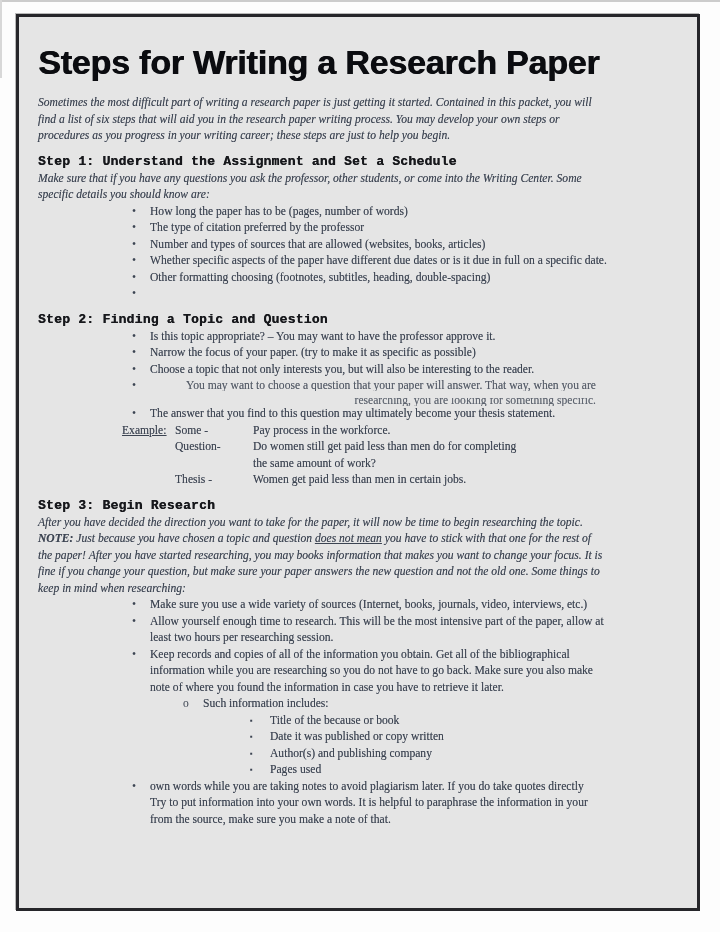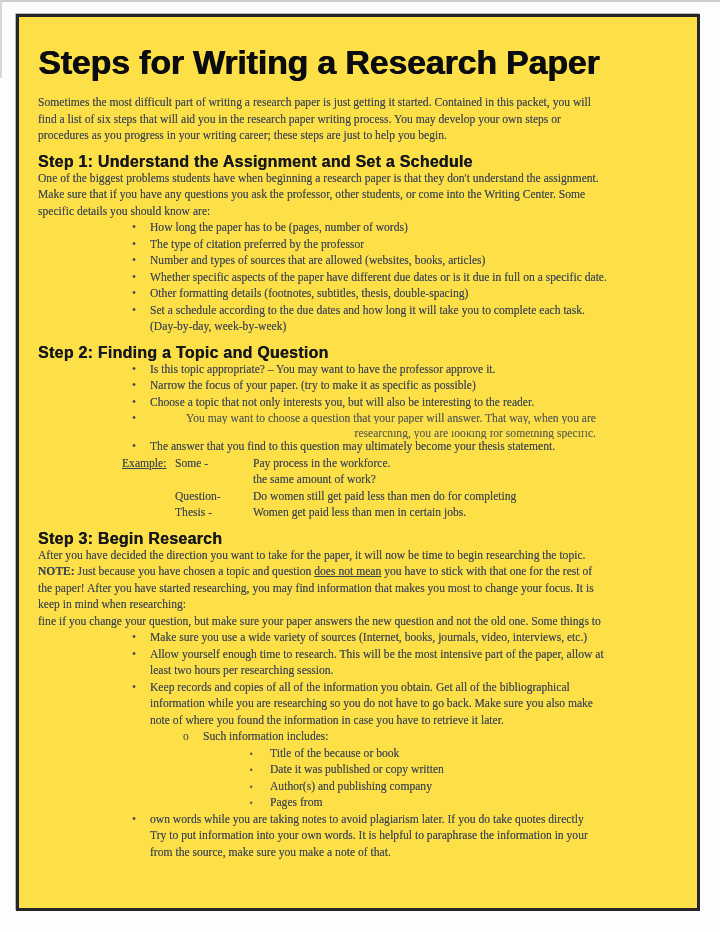--- a/index.html
+++ b/index.html
@@ -4,36 +4,36 @@
 <style>
   html,body{margin:0;padding:0;}
   body{
     width:720px;height:932px;background:#fdfdfd;position:relative;
     font-family:"Liberation Serif",serif;overflow:hidden;
   }
   .edge-top{position:absolute;top:0;left:0;width:720px;height:2px;background:#cccccc;}
   .edge-left{position:absolute;top:0;left:0;width:2px;height:78px;background:#d8d8d8;}
   .frame{
     position:absolute;left:16px;top:14px;width:684px;height:897px;
-    border:3px solid #26262a;background:#fde047;box-sizing:border-box;
+    border:3px solid #26262a;background:#e5e5e5;box-sizing:border-box;
     padding:0 8px 0 19px;overflow:hidden;box-shadow:-1px -1px 0 #b9b9b9;
   }
   .title{
     font-family:"Liberation Sans",sans-serif;font-weight:bold;
     font-size:34px;line-height:40px;letter-spacing:-0.2px;color:#0b0c10;
     margin:25px 0 0 0;white-space:nowrap;text-shadow:0.7px 0 0 #0b0c10;
   }
   .line{
     font-size:11.6px;line-height:16.5px;color:#3c4452;white-space:nowrap;
     text-shadow:0 0 0.6px rgba(60,68,82,0.55);
   }
-  .para{margin:0;}
+  .para{margin:0;font-style:italic;}
   .intro{margin-top:13px;}
   .heading{
-    font-family:Liberation Sans, sans-serif;font-size:16px;font-weight:bold;
+    font-family:Liberation Mono, monospace;font-size:13px;font-weight:bold;
     color:#17181c;letter-spacing:0.25px;line-height:16px;margin:9px 0 1px 0;
     white-space:nowrap;text-shadow:0.3px 0 0 #17181c;
   }
   .bullet{display:flex;align-items:flex-start;}
   .b1{padding-left:94px;}
   .b2{padding-left:145px;}
   .b3{padding-left:212px;}
   .marker{flex:none;width:18px;font-size:11.6px;line-height:16.5px;color:#3c4452;}
   .b2 .marker,.b3 .marker{width:20px;}
   .b3 .marker{font-size:8px;}
@@ -62,21 +62,20 @@
 
   <div class="para intro">
     <div class="line">Sometimes the most difficult part of writing a research paper is just getting it started. Contained in this packet, you will</div>
     <div class="line">find a list of six steps that will aid you in the research paper writing process. You may develop your own steps or</div>
     <div class="line">procedures as you progress in your writing career; these steps are just to help you begin.</div>
   </div>
 
   <div class="section">
     <h2 class="heading">Step 1: Understand the Assignment and Set a Schedule</h2>
     <div class="para">
-      <div class="line">One of the biggest problems students have when beginning a research paper is that they don't understand the assignment.</div>
       <div class="line">Make sure that if you have any questions you ask the professor, other students, or come into the Writing Center. Some</div>
       <div class="line">specific details you should know are:</div>
     </div>
     <div class="bullet b1">
       <span class="marker">•</span>
       <div class="btext">
           <div class="line">How long the paper has to be (pages, number of words)</div>
         </div>
     </div>
     <div class="bullet b1">
@@ -93,29 +92,25 @@
     </div>
     <div class="bullet b1">
       <span class="marker">•</span>
       <div class="btext">
           <div class="line">Whether specific aspects of the paper have different due dates or is it due in full on a specific date.</div>
         </div>
     </div>
     <div class="bullet b1">
       <span class="marker">•</span>
       <div class="btext">
-          <div class="line">Other formatting details (footnotes, subtitles, thesis, double-spacing)</div>
-        </div>
-    </div>
-    <div class="bullet b1">
-      <span class="marker">•</span>
-      <div class="btext">
-        <div class="line">Set a schedule according to the due dates and how long it will take you to complete each task.</div>
-        <div class="line">(Day-by-day, week-by-week)</div>
-      </div>
+          <div class="line">Other formatting choosing (footnotes, subtitles, heading, double-spacing)</div>
+        </div>
+    </div>
+    <div class="bullet b1">
+      <span class="marker">•</span>
     </div>
   </div>
 
   <div class="section">
     <h2 class="heading">Step 2: Finding a Topic and Question</h2>
     <div class="bullet b1">
       <span class="marker">•</span>
       <div class="btext">
           <div class="line">Is this topic appropriate? – You may want to have the professor approve it.</div>
         </div>
@@ -151,46 +146,46 @@
         </div>
     </div>
     <div class="example">
       <div class="ex-row">
         <span class="ex-label line u">Example:</span>
         <span class="ex-term line">Some -</span>
         <span class="ex-text line">Pay process in the workforce.</span>
       </div>
       <div class="ex-row">
         <span class="ex-label line"></span>
+        <span class="ex-term line">Question-</span>
+        <span class="ex-text line">Do women still get paid less than men do for completing</span>
+      </div>
+      <div class="ex-row">
+        <span class="ex-label line"></span>
         <span class="ex-term line"></span>
         <span class="ex-text line">the same amount of work?</span>
-      </div>
-      <div class="ex-row">
-        <span class="ex-label line"></span>
-        <span class="ex-term line">Question-</span>
-        <span class="ex-text line">Do women still get paid less than men do for completing</span>
       </div>
       <div class="ex-row">
         <span class="ex-label line"></span>
         <span class="ex-term line">Thesis -</span>
         <span class="ex-text line">Women get paid less than men in certain jobs.</span>
       </div>
     </div>
   </div>
 
   <div class="section">
     <h2 class="heading">Step 3: Begin Research</h2>
     <div class="para">
       <div class="line">After you have decided the direction you want to take for the paper, it will now be time to begin researching the topic.</div>
       <div class="line">
         <span class="bnote">NOTE:</span><span> Just because you have chosen a topic and question </span><span class="u">does not mean</span><span> you have to stick with that one for the rest of</span>
       </div>
-      <div class="line">the paper! After you have started researching, you may find information that makes you most to change your focus. It is</div>
+      <div class="line">the paper! After you have started researching, you may books information that makes you want to change your focus. It is</div>
+      <div class="line">fine if you change your question, but make sure your paper answers the new question and not the old one. Some things to</div>
       <div class="line">keep in mind when researching:</div>
-      <div class="line">fine if you change your question, but make sure your paper answers the new question and not the old one. Some things to</div>
     </div>
     <div class="bullet b1">
       <span class="marker">•</span>
       <div class="btext">
           <div class="line">Make sure you use a wide variety of sources (Internet, books, journals, video, interviews, etc.)</div>
         </div>
     </div>
     <div class="bullet b1">
       <span class="marker">•</span>
       <div class="btext">
@@ -226,21 +221,21 @@
     </div>
     <div class="bullet b3">
       <span class="marker">▪</span>
       <div class="btext">
           <div class="line">Author(s) and publishing company</div>
         </div>
     </div>
     <div class="bullet b3">
       <span class="marker">▪</span>
       <div class="btext">
-          <div class="line">Pages from</div>
+          <div class="line">Pages used</div>
         </div>
     </div>
     <div class="bullet b1">
       <span class="marker">•</span>
       <div class="btext">
         <div class="line">own words while you are taking notes to avoid plagiarism later.  If you do take quotes directly</div>
         <div class="line">Try to put information into your own words.  It is helpful to paraphrase the information in your</div>
         <div class="line">from the source, make sure you make a note of that.</div>
       </div>
     </div>

